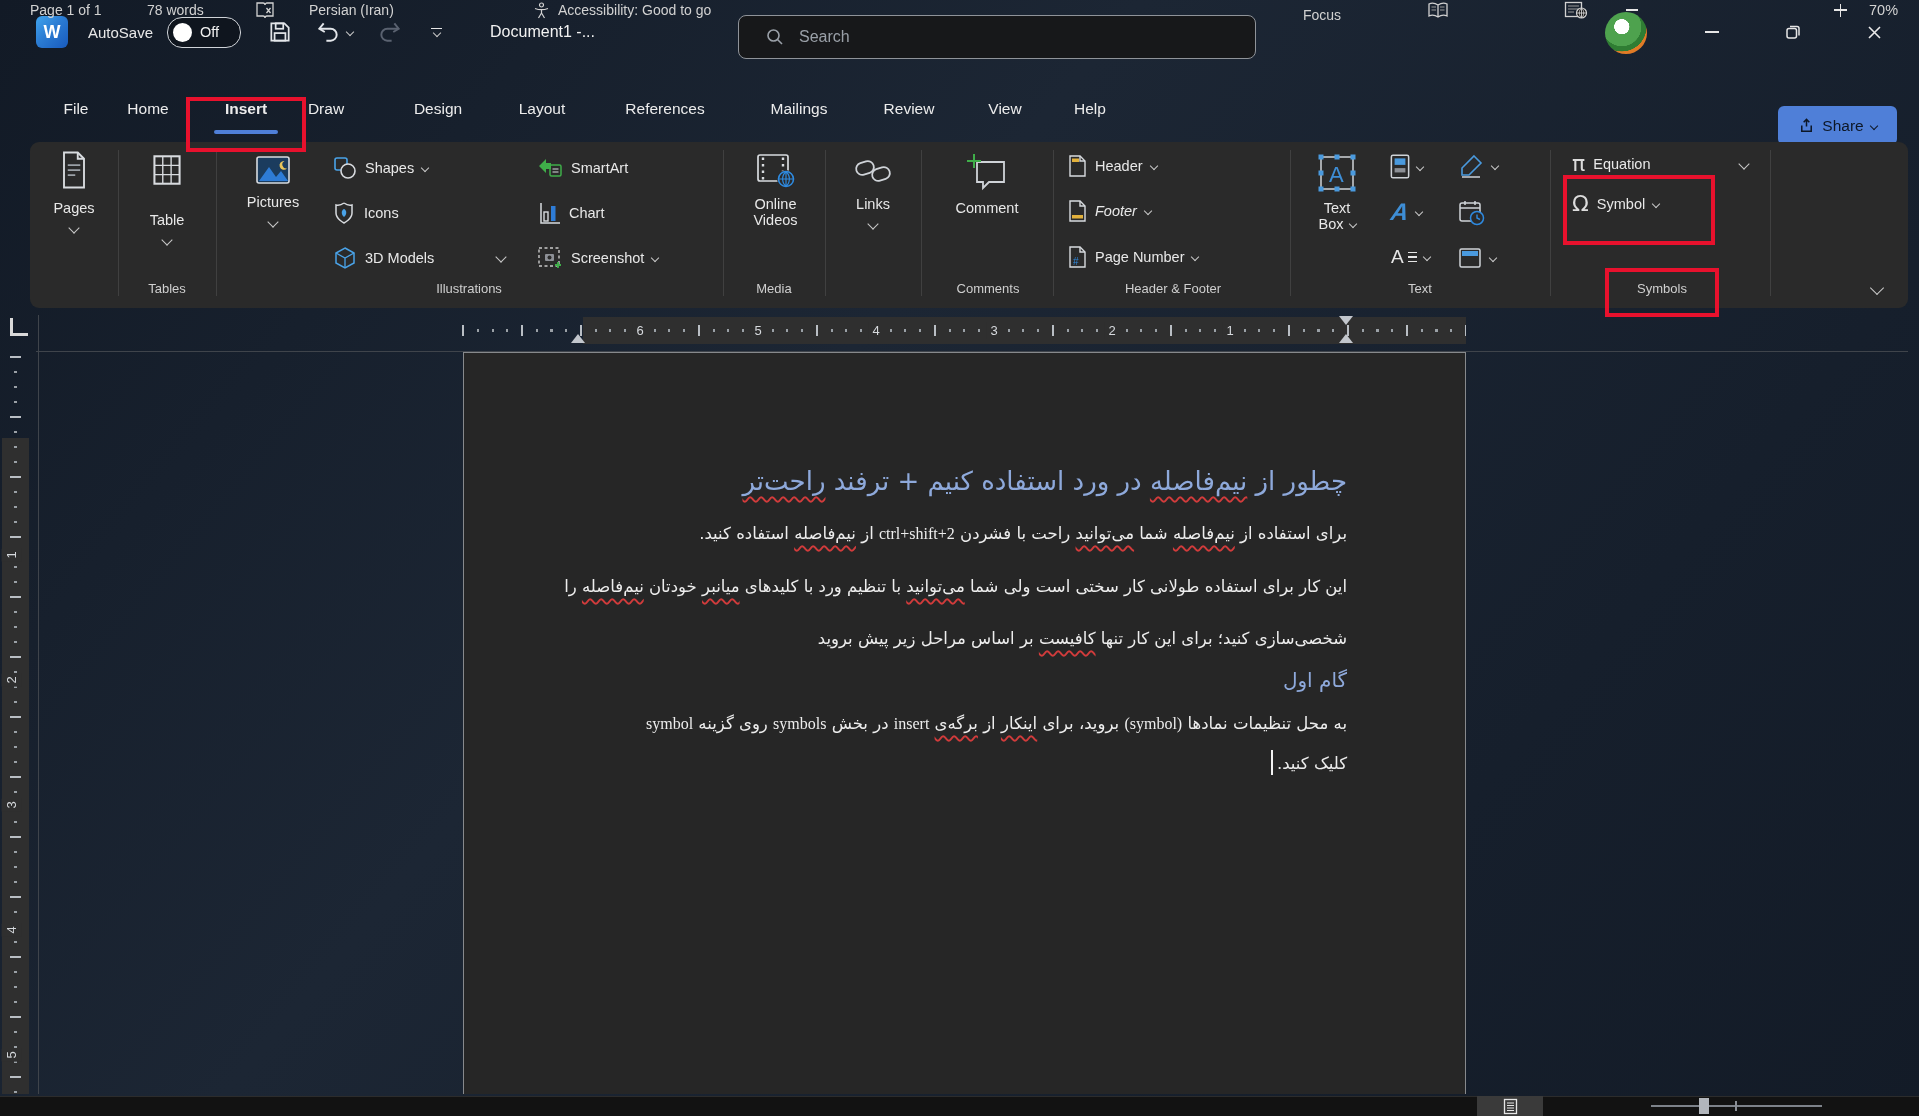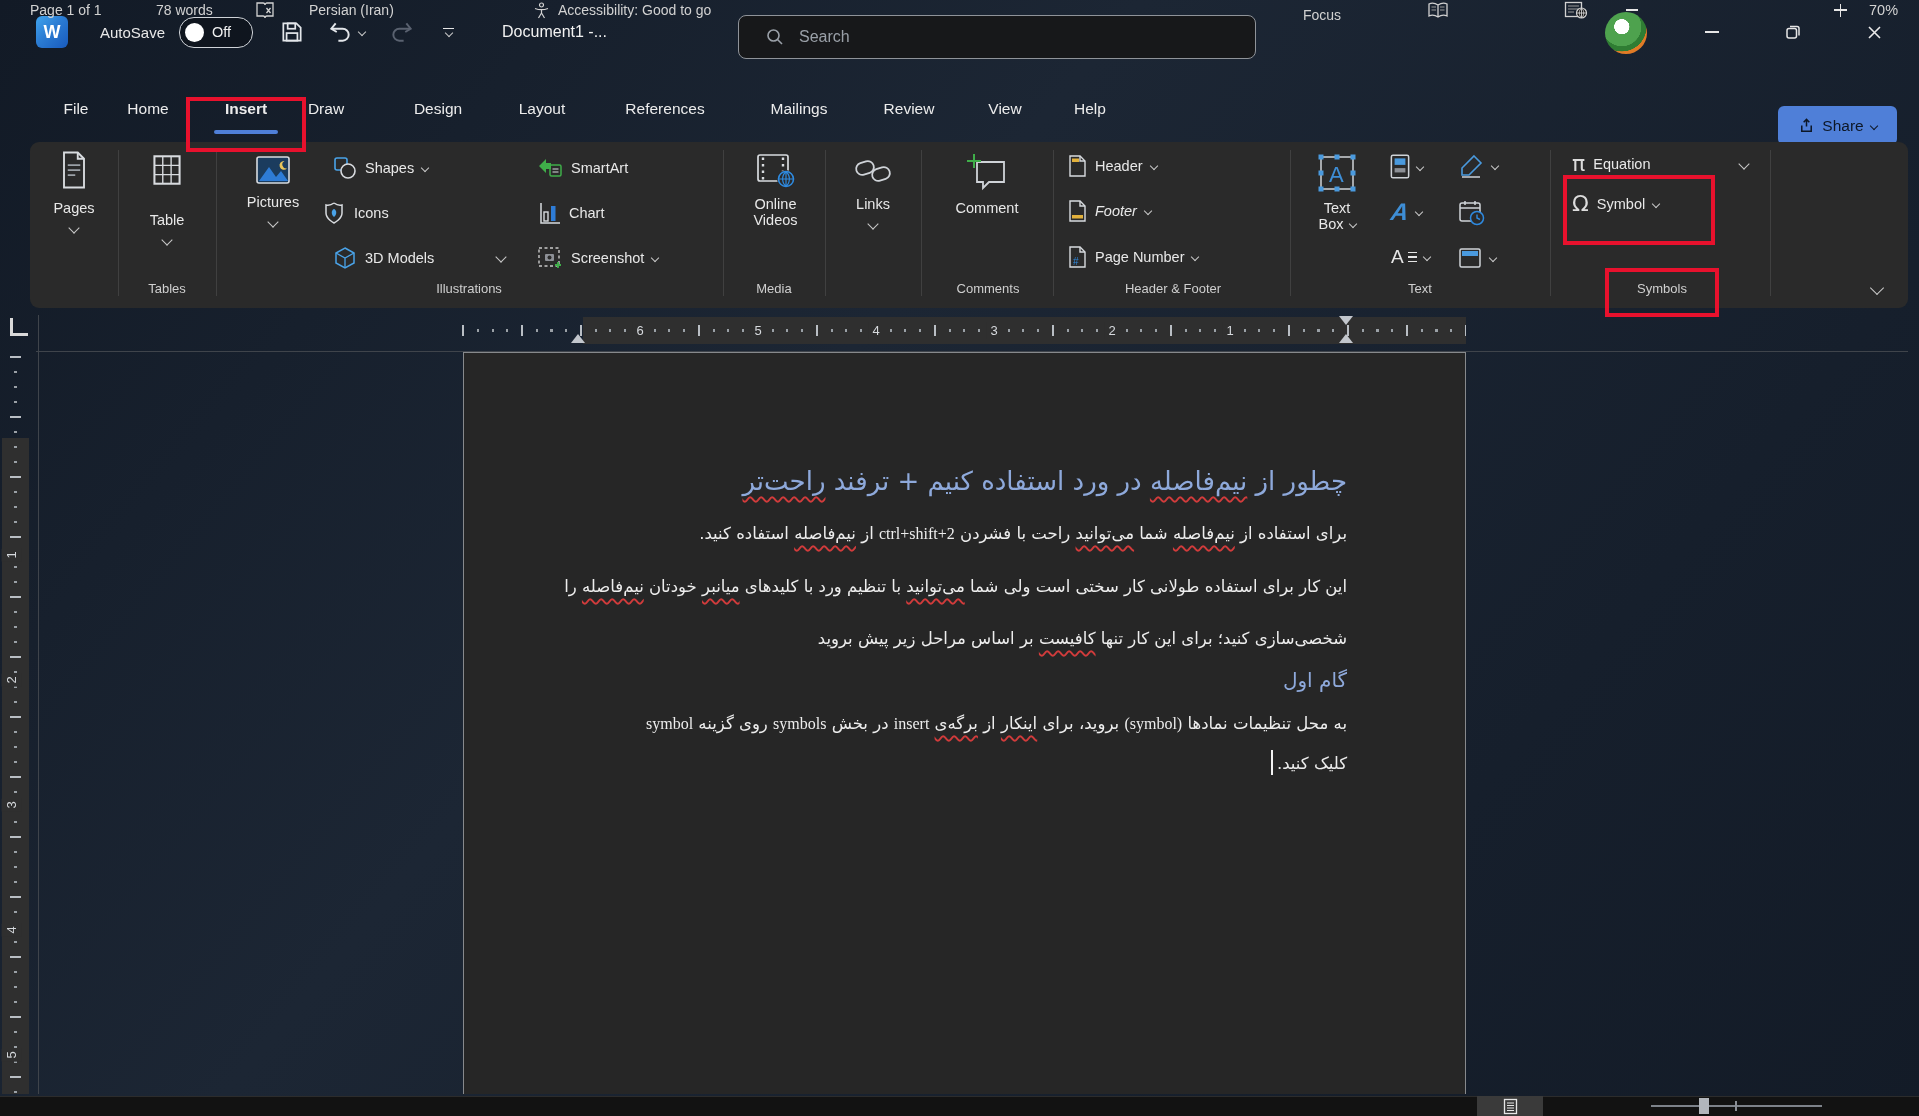--- a/index.html
+++ b/index.html
@@ -79,21 +79,21 @@
 </style>
 </head>
 <body>
 
 <div id="app">
 
   <div class="abs row" style="left:36px;top:16px;gap:0;">
     <div class="logo">
         <span>W</span>
       </div>
-    <span style="margin-left:32px;font-size:15px;">AutoSave</span>
+    <span style="margin-left:20px;font-size:15px;">AutoSave</span>
     <div class="toggle" style="margin-left:14px;">
       <div class="knob"></div>
       <span class="toggle-label">Off</span>
     </div>
     <div style="margin-left:26px;">
       <svg width="26" height="26" viewBox="0 0 24 24">
           <path d="M4 4h12l4 4v12H4z" fill="none" stroke="#e3e6ea" stroke-width="1.6"></path>
           <rect x="8" y="4" width="7" height="5" fill="none" stroke="#e3e6ea" stroke-width="1.6"></rect>
           <rect x="7" y="13" width="10" height="7" fill="none" stroke="#e3e6ea" stroke-width="1.6"></rect>
         </svg>
@@ -207,21 +207,21 @@
   </div>
 
   <div class="rowbtn" style="left:333px;top:156px;">
     <svg width="24" height="24" viewBox="0 0 24 24">
         <rect x="2" y="2" width="12" height="12" rx="2" fill="none" stroke="#4aa3e8" stroke-width="1.6"></rect>
         <circle cx="15" cy="15" r="7" fill="#2a2a2a" stroke="#d8dbdf" stroke-width="1.6"></circle>
       </svg>
     <span>Shapes</span>
     <span class="chev sm"></span>
   </div>
-  <div class="rowbtn" style="left:322px;top:201px;">
+  <div class="rowbtn" style="left:332px;top:201px;">
     <svg width="24" height="24" viewBox="0 0 24 24">
         <path d="M12 2 c4 3 8 2 8 2 v8 c0 6 -8 10 -8 10 s-8 -4 -8 -10 v-8 c0 0 4 1 8 -2" fill="none" stroke="#d8dbdf" stroke-width="1.5"></path>
         <path d="M12 8 c3 1 3 6 0 8 c-3 -2 -3 -7 0 -8" fill="#4aa3e8"></path>
       </svg>
     <span>Icons</span>
   </div>
   <div class="rowbtn" style="left:333px;top:246px;text-align:right;">
     <svg width="24" height="24" viewBox="0 0 24 24">
         <path d="M12 2 L21 7 V17 L12 22 L3 17 V7 Z" fill="none" stroke="#4aa3e8" stroke-width="1.5"></path>
         <path d="M3 7 L12 12 L21 7 M12 12 V22" fill="none" stroke="#4aa3e8" stroke-width="1.3"></path>
@@ -439,21 +439,21 @@
       <div class="para body"><span>شخصی‌سازی کنید؛ برای این کار تنها </span><span class="sq">کافیست</span><span> بر اساس مراحل زیر پیش بروید</span></div>
       <div class="para heading"><span>گام اول</span></div>
       <div class="para body"><span>به محل تنظیمات نمادها </span><span class="latin">(symbol)</span><span> بروید، برای </span><span class="sq">اینکار</span><span> از </span><span class="sq">برگه‌ی</span><span> </span><span class="latin">insert</span><span> در بخش </span><span class="latin">symbols</span><span> روی گزینه </span><span class="latin">symbol</span></div>
       <div class="para body"><span>کلیک کنید.</span><span class="cursor"></span></div>
     </div>
 
   <div class="statusbar"></div>
   <div class="sitem" style="left:30px;">
       <span>Page 1 of 1</span>
     </div>
-  <div class="sitem" style="left:156px;">
+  <div class="sitem" style="left:147px;">
       <span>78 words</span>
     </div>
   <div class="sitem" style="left:254px;">
     <svg width="20" height="18" viewBox="0 0 20 18">
         <path d="M3 2 h6 a2 2 0 0 1 2 2 a2 2 0 0 1 2 -2 h6 v13 h-6 a2 2 0 0 0 -2 2 a2 2 0 0 0 -2 -2 H3 z" fill="none" stroke="#d2d2d2" stroke-width="1.3"></path>
         <path d="M12.5 7 L16.5 12 M16.5 7 L12.5 12" stroke="#d2d2d2" stroke-width="1.3"></path>
       </svg>
   </div>
   <div class="sitem" style="left:309px;">
       <span>Persian (Iran)</span>

